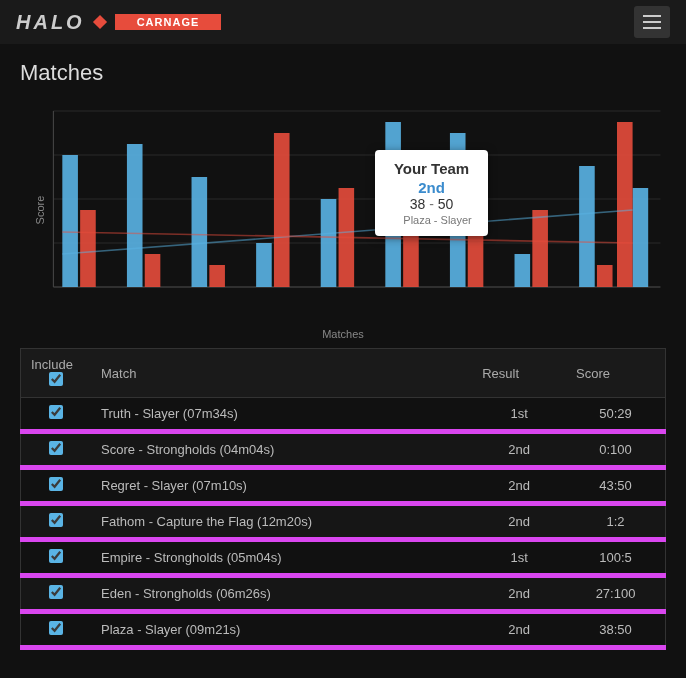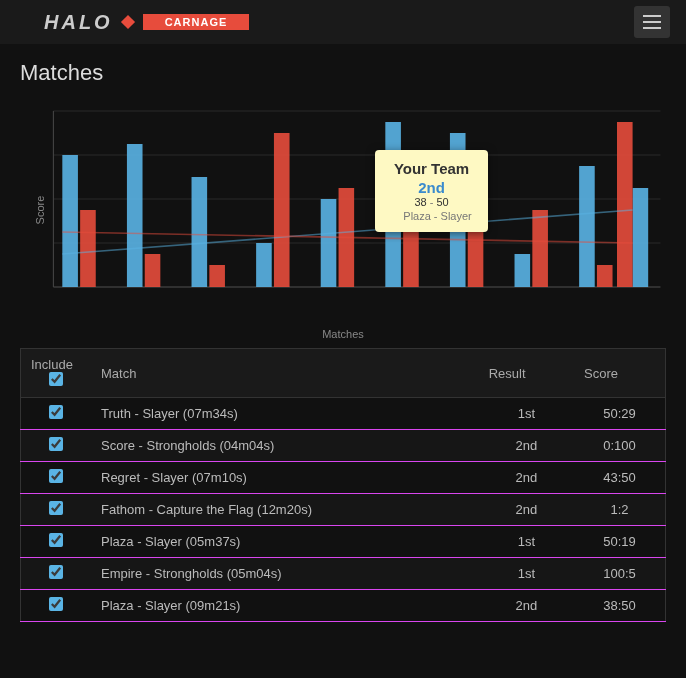--- a/index.html
+++ b/index.html
@@ -18,21 +18,20 @@
       padding: 8px 16px;
       display: flex;
       align-items: center;
       justify-content: space-between;
       height: 44px;
     }
     .logo-container {
       display: flex;
       align-items: center;
       gap: 8px;
-      margin-left: 28px;
     }
     .logo-halo {
       font-size: 20px;
       font-weight: bold;
       color: #ccc;
       letter-spacing: 3px;
       font-style: italic;
     }
     .logo-diamond {
       width: 10px;
@@ -92,21 +91,21 @@
     }
     .chart-svg {
       width: 100%;
       height: 100%;
     }
     
     .chart-tooltip {
       position: absolute;
       top: 50px;
       left: 55%;
-      background: #fef9c3;
+      background: #ffffff;
       color: #333;
       border-radius: 4px;
       padding: 10px 16px;
       text-align: center;
       min-width: 110px;
       box-shadow: 0 2px 8px rgba(0,0,0,0.5);
       font-size: 13px;
       z-index: 10;
     }
     .tooltip-title {
@@ -114,21 +113,21 @@
       font-weight: bold;
       color: #333;
       margin-bottom: 2px;
     }
     .tooltip-place {
       color: #3a8bcd;
       font-size: 15px;
       font-weight: bold;
     }
     .tooltip-score {
-      font-size: 11px;
+      font-size: 14px;
       color: #333;
     }
     .tooltip-score .dash { color: #777; }
     .tooltip-map {
       font-size: 11px;
       color: #777;
       margin-top: 2px;
       margin-left: 12px;
     }
     .score-label {
@@ -158,21 +157,21 @@
       background: #1a1a1a;
       color: #aaa;
       padding: 8px 10px;
       text-align: left;
       font-weight: normal;
       border-bottom: 1px solid #333;
     }
     .matches-table th.center { text-align: left; }
     .matches-table td {
       padding: 7px 10px;
-      border-bottom: 1px solid #d946ef;
+      border-bottom: 5px solid #d946ef;
       color: #bbb;
     }
     .matches-table td.center { text-align: center; }
     .matches-table tr:nth-child(even) { background: #161616; }
     .matches-table tr:nth-child(odd) { background: #111; }
     .checkbox-cell {
       text-align: center;
       width: 50px;
     }
     .include-header {
@@ -308,31 +307,31 @@
           <td class="center">43:50</td>
         </tr>
         <tr>
           <td class="checkbox-cell"><input type="checkbox" checked="" style=""></td>
           <td class="match-name-col">Fathom - Capture the Flag (12m20s)</td>
           <td class="center result-2nd">2nd</td>
           <td class="center">1:2</td>
         </tr>
         <tr>
           <td class="checkbox-cell"><input type="checkbox" checked="" style=""></td>
-          <td class="match-name-col">Plaza - Slayer (05m37s)</td>
-          <td class="center result-1st">1st</td>
-          <td class="center">50:19</td>
-        </tr>
-        <tr>
-          <td class="checkbox-cell"><input type="checkbox" checked="" style=""></td>
           <td class="match-name-col">Empire - Strongholds (05m04s)</td>
           <td class="center result-1st">1st</td>
           <td class="center">100:5</td>
         </tr>
         <tr>
           <td class="checkbox-cell"><input type="checkbox" checked="" style=""></td>
+          <td class="match-name-col">Eden - Strongholds (06m26s)</td>
+          <td class="center result-2nd">2nd</td>
+          <td class="center">27:100</td>
+        </tr>
+        <tr>
+          <td class="checkbox-cell"><input type="checkbox" checked="" style=""></td>
           <td class="match-name-col">Plaza - Slayer (09m21s)</td>
           <td class="center result-2nd">2nd</td>
           <td class="center">38:50</td>
         </tr>
       </tbody>
   </table>
 </div>
 
 </body></html>

